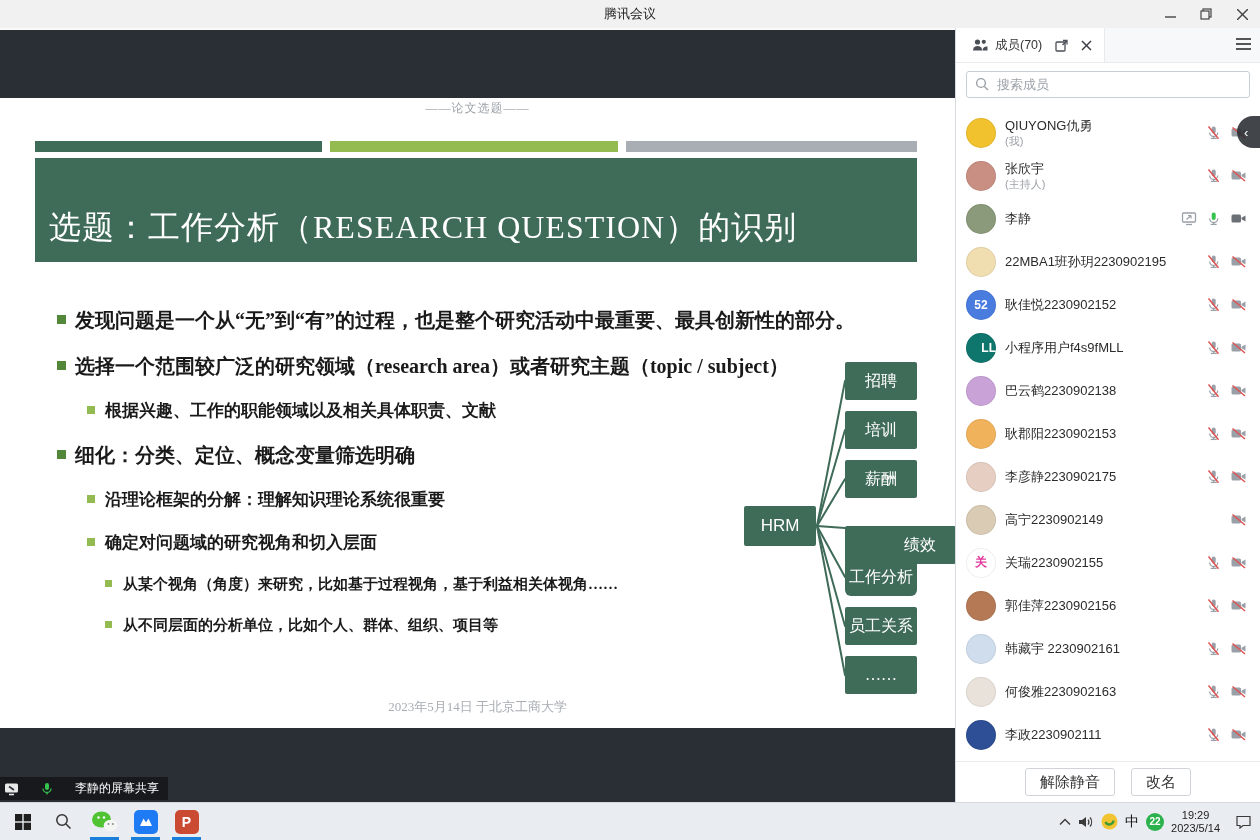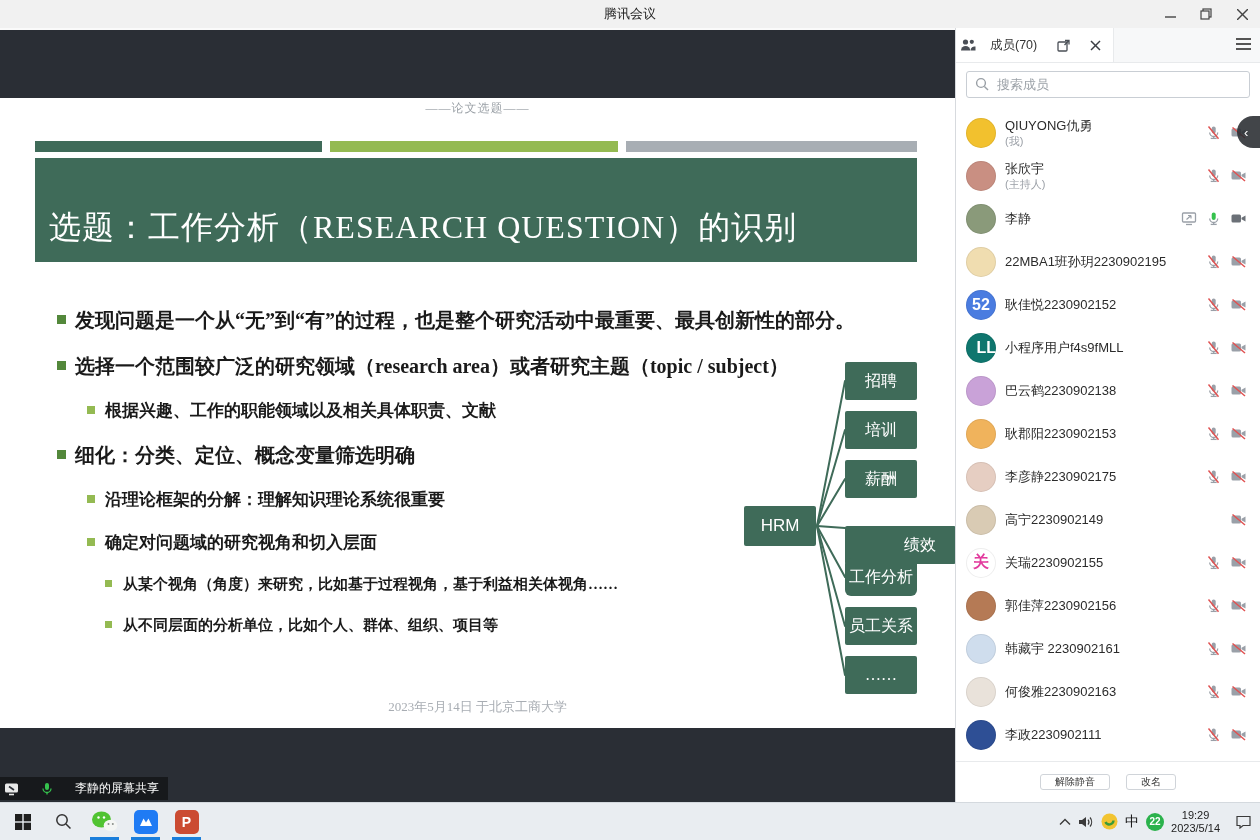--- a/index.html
+++ b/index.html
@@ -54,45 +54,45 @@
   .hrm-nodes div:nth-of-type(7){top:558px;}
   
   .share-banner{position:absolute;left:0;top:747px;height:23px;background:#17191c;display:flex;
                 align-items:center;gap:22px;padding:0 9px 0 4px;color:#fff;font-size:12px;}
 
   
   .panel{position:absolute;left:955px;top:28px;width:305px;height:774px;background:#fff;
          border-left:1px solid #d7dade;box-sizing:border-box;}
   .panel-header{position:relative;height:34px;background:#f7f8f9;border-bottom:1px solid #e8eaec;}
   .members-tab{position:absolute;left:0;top:0;height:34px;background:#fff;display:flex;
-               align-items:center;gap:14px;padding:0 12px 0 4px;border-right:1px solid #e8eaec;cursor:pointer;}
+               align-items:center;gap:7px;padding:0 12px 0 16px;border-right:1px solid #e8eaec;cursor:pointer;}
   .members-tab-label{font-size:12.5px;color:#333;}
   .panel-menu{position:absolute;right:9px;top:10px;width:15px;cursor:pointer;}
   .panel-menu span{display:block;height:2px;background:#555;margin-bottom:3px;}
   .search-wrap{position:relative;padding:8px 10px;}
   .search-input{width:100%;height:27px;border:1px solid #c9ced4;border-radius:3px;
                 padding:0 8px 0 30px;font-size:13px;color:#333;outline:none;box-sizing:border-box;
                 font-family:"Liberation Sans",sans-serif;}
   .search-input::placeholder{color:#9aa0a6;}
   .search-icon{position:absolute;left:19px;top:14px;}
   .member-list{position:absolute;left:0;right:0;top:77px;bottom:40px;overflow:hidden;padding-top:6px;}
   .member-row{height:43px;display:flex;align-items:center;padding:0 13px 0 10px;cursor:pointer;}
   .avatar{width:30px;height:30px;border-radius:50%;flex:0 0 30px;margin-right:9px;
           display:flex;align-items:center;justify-content:center;
           box-shadow:inset 0 0 0 1px rgba(0,0,0,0.07);}
-  .avatar-text{font-size:16px;font-weight:bold;}
+  .avatar-text{font-size:12px;font-weight:bold;}
   .member-meta{display:flex;flex-direction:column;min-width:0;}
   .member-name{font-size:13px;color:#2b2b2b;line-height:16px;white-space:nowrap;}
   .member-sub{font-size:11px;color:#9a9fa6;line-height:14px;}
   .member-status{margin-left:auto;display:flex;align-items:center;gap:9px;}
   .sicon{display:flex;align-items:center;}
   .panel-footer{position:absolute;left:0;right:0;bottom:0;height:40px;border-top:1px solid #e8eaec;
                 display:flex;align-items:center;justify-content:center;gap:16px;background:#fff;}
-  .pf-btn{height:16px;padding:0 14px;background:#fff;border:1px solid #d0d4d9;border-radius:3px;
-          font-size:10px;color:#333;cursor:pointer;font-family:"Liberation Sans",sans-serif;}
+  .pf-btn{height:28px;padding:0 14px;background:#fff;border:1px solid #d0d4d9;border-radius:3px;
+          font-size:15px;color:#333;cursor:pointer;font-family:"Liberation Sans",sans-serif;}
   .collapse-handle{position:absolute;left:1237px;top:116px;width:23px;height:32px;z-index:6;
                    background:rgba(40,43,48,0.88);border-radius:16px 0 0 16px;display:flex;
                    align-items:center;padding-left:7px;box-sizing:border-box;cursor:pointer;}
   .collapse-handle .chev{color:#fff;font-size:13px;line-height:1;}
 
   
   .taskbar{position:absolute;left:0;top:802px;width:1260px;height:38px;background:#e9edf1;
            border-top:1px solid #d4d9de;display:flex;align-items:stretch;box-sizing:border-box;}
   .tb-btn{width:41px;display:flex;align-items:center;justify-content:center;position:relative;cursor:pointer;}
   .tb-btn.active::after{content:"";position:absolute;bottom:0;left:6px;right:6px;height:3px;

